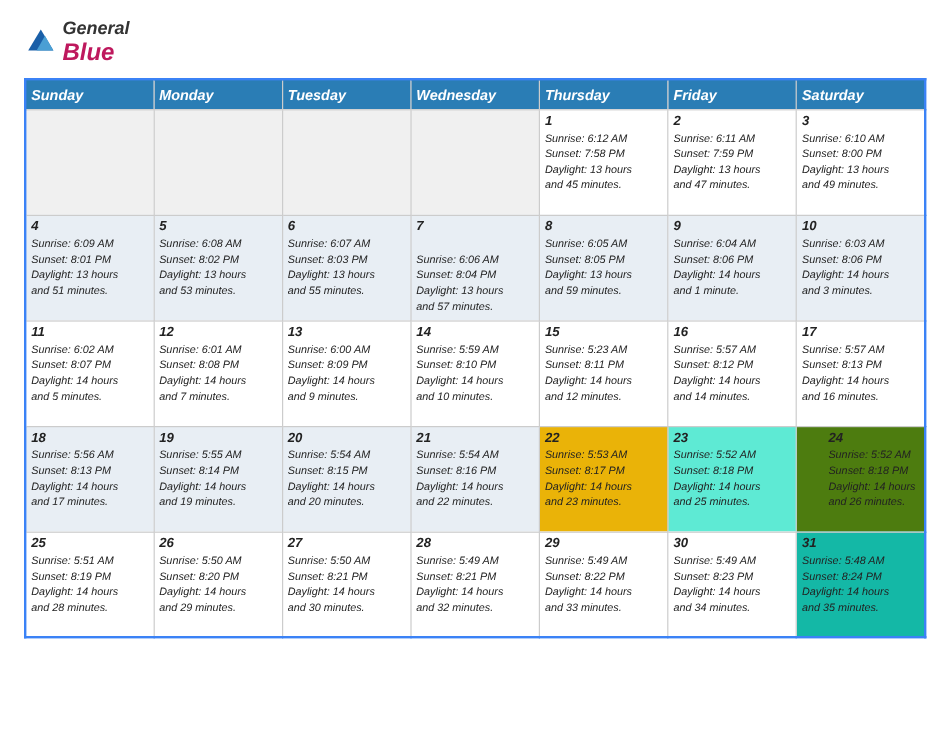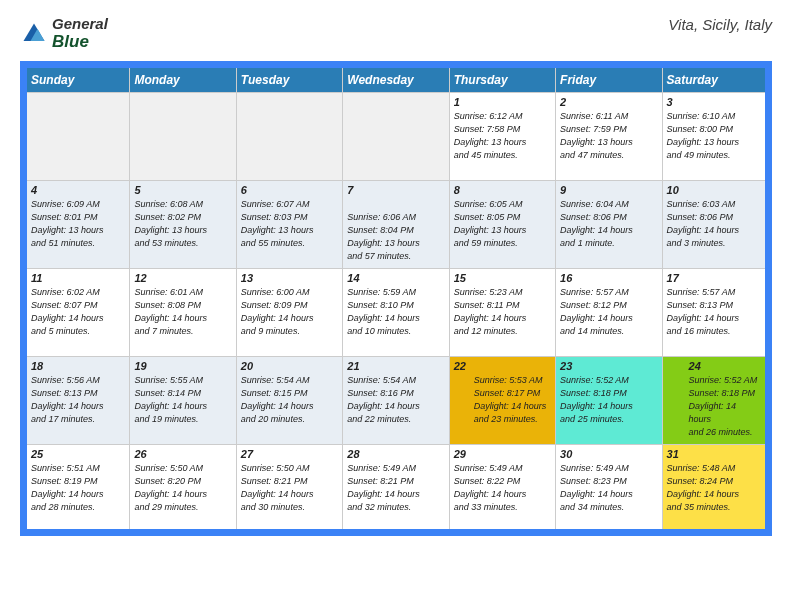--- a/index.html
+++ b/index.html
@@ -33,44 +33,44 @@
       display: flex;
       flex-direction: column;
       line-height: 1.1;
     }
     .logo-general {
       font-size: 15px;
       font-weight: bold;
       color: #333;
     }
     .logo-blue {
-      font-size: 17px;
-      font-weight: bold;
-      color: #14532d;
+      font-size: 20px;
+      font-weight: bold;
+      color: #be185d;
     }
     .logo-icon {
       width: 28px;
       height: 28px;
     }
     .title-block {
       text-align: right;
     }
     .title-month {
       font-size: 32px;
       font-weight: bold;
       color: #222;
       line-height: 1.1;
     }
     .title-location {
       font-size: 15px;
       color: #444;
     }
     .calendar {
       flex: 1;
-      border: 7px solid #3b82f6;
+      border: 2px solid #3b82f6;
       border-collapse: collapse;
       width: 100%;
       table-layout: fixed;
     }
     .calendar th {
       background: #2a7db5;
       color: #fff;
       font-size: 12px;
       font-weight: bold;
       padding: 5px 4px;
@@ -116,21 +116,20 @@
       <svg class="logo-icon" viewBox="0 0 32 32">
         <polygon points="16,4 28,24 4,24" fill="#1a5fa8"></polygon>
         <polygon points="20,10 28,24 12,24" fill="#4a9fd4"></polygon>
       </svg>
       <div class="logo-text">
         <span class="logo-general">General</span>
         <span class="logo-blue">Blue</span>
       </div>
     </div>
     <div class="title-block">
-      <div class="title-location">Vita, Sicily, Italy</div>
     </div>
   </div>
 
   <table class="calendar">
     <thead>
       <tr>
 
       <th>Sunday</th>
           <th>Monday</th>
           <th>Tuesday</th>
@@ -294,33 +293,33 @@
           </td>
           <td style="background: rgb(232, 238, 244);">
             <div class="day-num">21</div>
             <div class="day-info" style="white-space: pre-line;">Sunrise: 5:54 AM
 Sunset: 8:16 PM
 Daylight: 14 hours
 and 22 minutes.</div>
           </td>
           <td style="background: #eab308;">
             <div class="day-num">22</div>
-            <div class="day-info" style="white-space: pre-line; margin-left: 20px;">Sunrise: 5:53 AM
+            <div class="day-info" style="white-space: pre-line;">Sunrise: 5:53 AM
 Sunset: 8:17 PM
 Daylight: 14 hours
 and 23 minutes.</div>
           </td>
           <td style="background: #5eead4;">
             <div class="day-num">23</div>
             <div class="day-info" style="white-space: pre-line;">Sunrise: 5:52 AM
 Sunset: 8:18 PM
 Daylight: 14 hours
 and 25 minutes.</div>
           </td>
-          <td style="background: #84cc16; padding-left: 26px;">
+          <td style="background: #4d7c0f; padding-left: 26px;">
             <div class="day-num">24</div>
             <div class="day-info" style="white-space: pre-line;">Sunrise: 5:52 AM
 Sunset: 8:18 PM
 Daylight: 14 hours
 and 26 minutes.</div>
           </td>
         </tr>
         <tr>
           <td style="background: rgb(255, 255, 255);">
             <div class="day-num">25</div>
@@ -357,21 +356,21 @@
 Daylight: 14 hours
 and 33 minutes.</div>
           </td>
           <td style="background: rgb(255, 255, 255);">
             <div class="day-num">30</div>
             <div class="day-info" style="white-space: pre-line;">Sunrise: 5:49 AM
 Sunset: 8:23 PM
 Daylight: 14 hours
 and 34 minutes.</div>
           </td>
-          <td style="background: #fde047;">
+          <td style="background: #14b8a6;">
             <div class="day-num">31</div>
             <div class="day-info" style="white-space: pre-line;">Sunrise: 5:48 AM
 Sunset: 8:24 PM
 Daylight: 14 hours
 and 35 minutes.</div>
           </td>
         </tr>
       </tbody>
   </table>
 </div>

